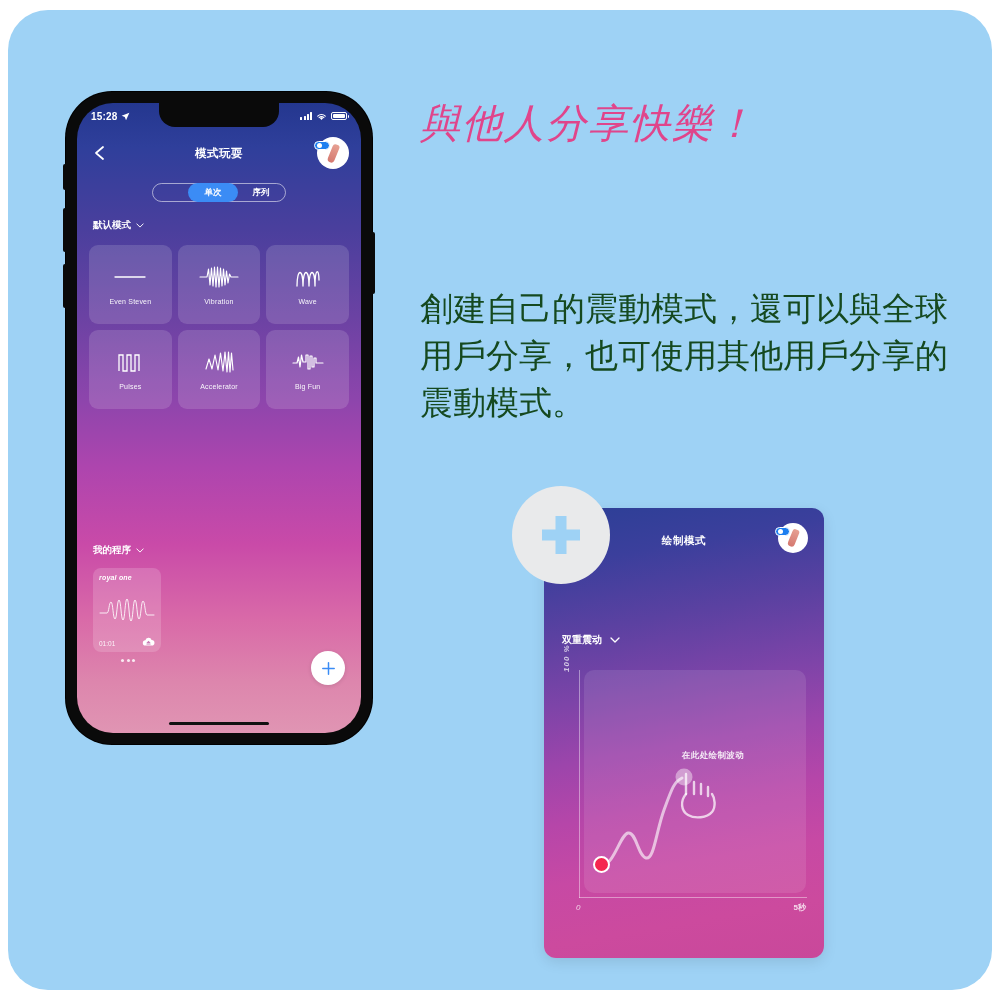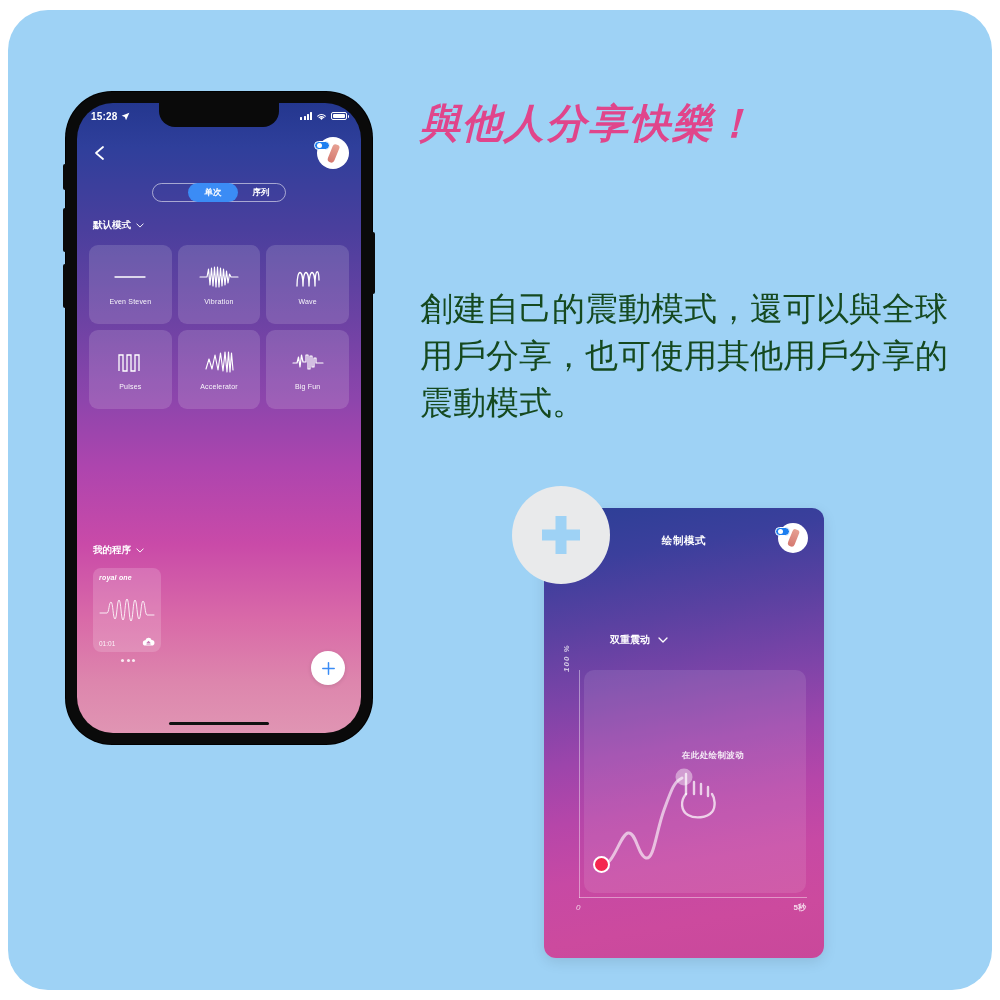--- a/index.html
+++ b/index.html
@@ -208,21 +208,21 @@
 
   .home-indicator {
     position: absolute; left: 50%; transform: translateX(-50%);
     bottom: 8px; width: 100px; height: 3.5px;
     background: #111; border-radius: 2px; z-index: 5;
   }
 
   
   .headline {
     position: absolute; left: 420px; top: 96px;
-    color: #e0458b; font-size: 40px; font-weight: 700;
+    color: #e0458b; font-size: 40px; font-weight: 400;
     font-style: italic; letter-spacing: 2px;
     white-space: nowrap;
   }
   .subhead {
     position: absolute; left: 424px; top: 205px;
     color: #13401f; font-size: 34px; font-weight: 700;
     letter-spacing: 3px; white-space: nowrap;
   }
   .body-text {
     position: absolute; left: 420px; top: 286px;
@@ -267,21 +267,21 @@
     position: absolute; left: -3px; top: 4px;
     width: 15px; height: 9px; border-radius: 5px;
     background: #1d7ff0; border: 1.5px solid #fff;
     display: flex; align-items: center; padding-left: 2px;
   }
   .dc-badge .pill::before { content:""; width:5px;height:5px;border-radius:50%;background:#fff; }
 
   .dc-mode {
     position: absolute; left: 18px; top: 125px;
     color: #fff; font-size: 10px; font-weight: 700;
-    display: flex; align-items: center; gap: 8px; margin-left: 48px;
+    display: flex; align-items: center; gap: 8px;
   }
 
   .dc-plot {
     position: absolute; left: 18px; top: 162px;
     width: 244px; height: 255px;
   }
   .y-label {
     position: absolute; left: 0; top: 2px;
     color: rgba(255,255,255,.72); font-size: 8px; font-weight: 700;
     font-style: italic; letter-spacing: 1px;
@@ -362,20 +362,21 @@
           <span class="battery">
               <span></span>
             </span>
         </div>
       </div>
 
       <div class="navbar">
         <svg class="back-chevron" viewBox="0 0 18 18">
           <path d="M12 3 L5 9 L12 15" stroke="#fff" stroke-width="1.8" fill="none" stroke-linecap="round" stroke-linejoin="round"></path>
         </svg>
+        <div class="nav-title">模式玩耍</div>
         <div class="brand-badge">
           <span class="toy"></span>
           <span class="pill"></span>
         </div>
       </div>
 
       <div class="segmented">
         <div class="seg active">单次</div>
         <div class="seg">序列</div>
       </div>

